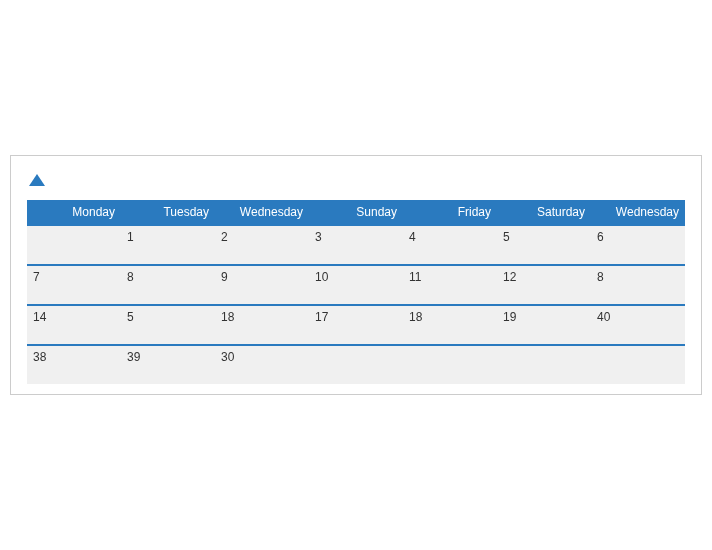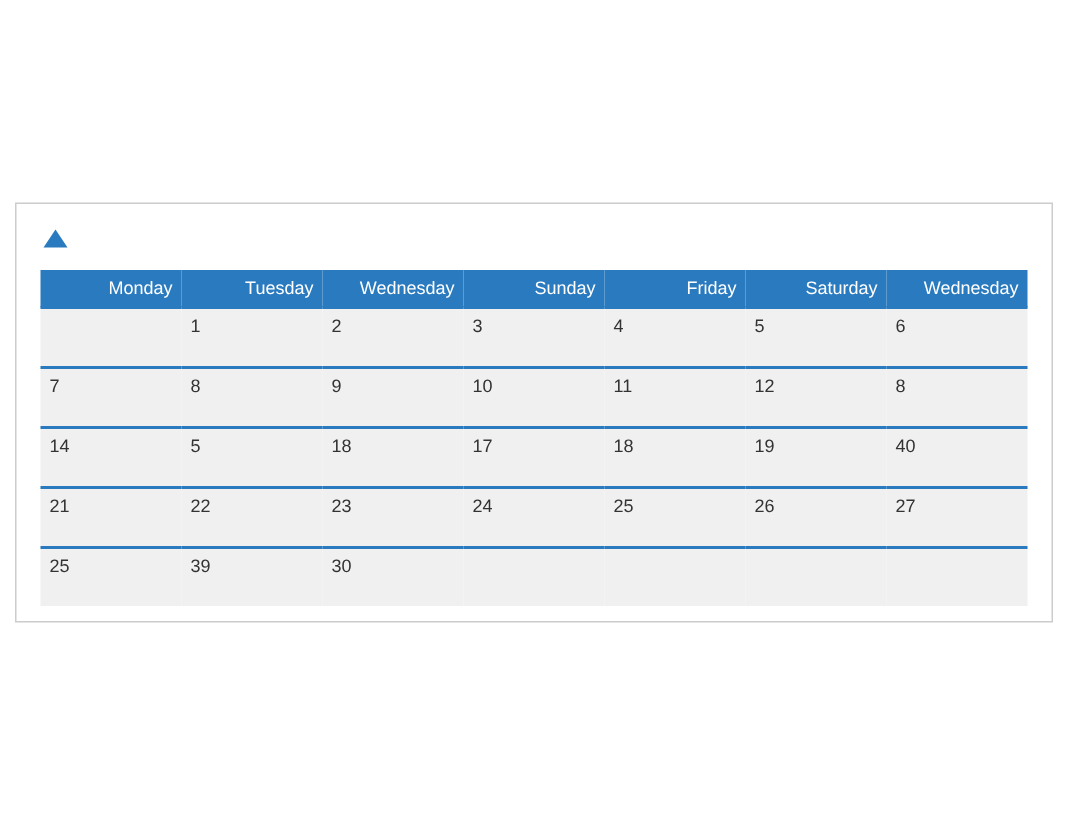--- a/index.html
+++ b/index.html
@@ -148,30 +148,21 @@
         <tr>
           <td><span class="day-number">14</span></td>
           <td><span class="day-number">5</span></td>
           <td><span class="day-number">18</span></td>
           <td><span class="day-number">17</span></td>
           <td><span class="day-number">18</span></td>
           <td><span class="day-number">19</span></td>
           <td><span class="day-number">40</span></td>
         </tr>
         <tr>
-          <td><span class="day-number">21</span></td>
-          <td><span class="day-number">22</span></td>
-          <td><span class="day-number">23</span></td>
-          <td><span class="day-number">24</span></td>
-          <td><span class="day-number">25</span></td>
-          <td><span class="day-number">26</span></td>
-          <td><span class="day-number">27</span></td>
-        </tr>
-        <tr>
-          <td><span class="day-number">25</span></td>
+          <td><span class="day-number">38</span></td>
           <td><span class="day-number">39</span></td>
           <td><span class="day-number">30</span></td>
           <td class="empty"></td>
           <td class="empty"></td>
           <td class="empty"></td>
           <td class="empty"></td>
         </tr>
       </tbody>
   </table>
 </div>

